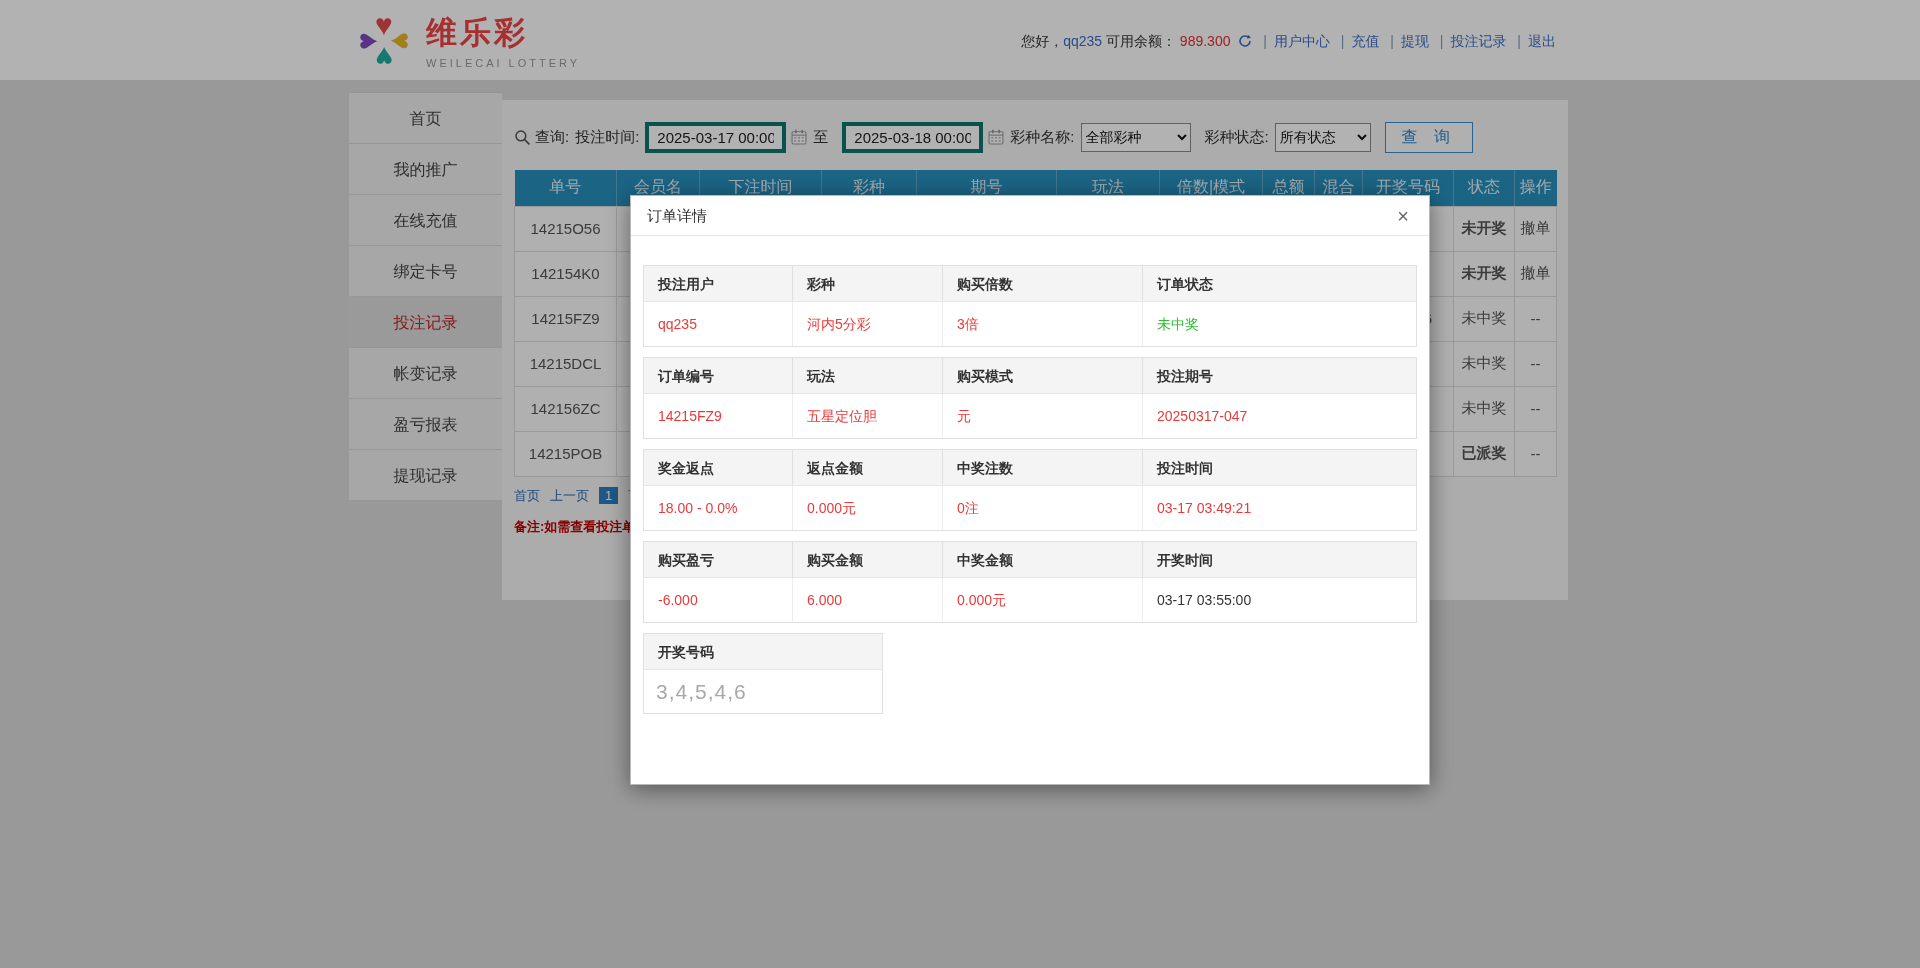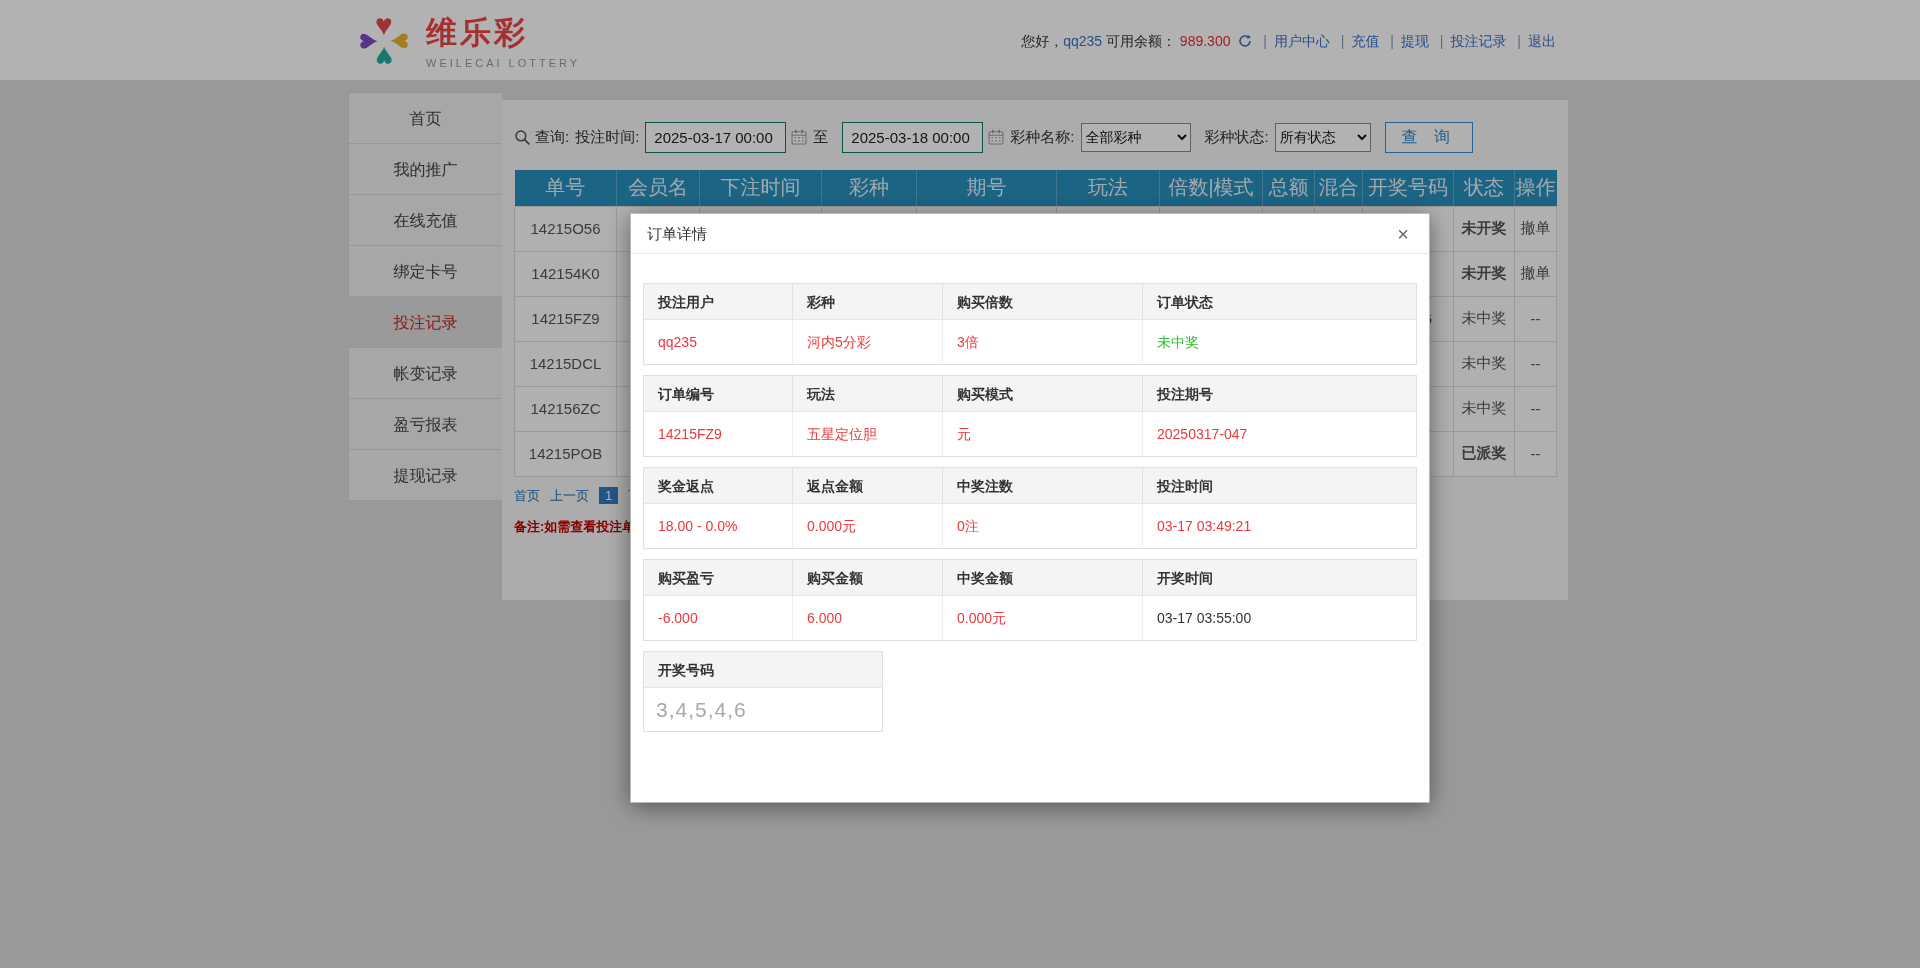--- a/index.html
+++ b/index.html
@@ -29,53 +29,53 @@
   .sidebar { position:absolute; left:349px; top:92px; width:153px; border-top:1px solid #d5d5d5; }
   .side-item { height:51px; line-height:51px; text-align:center; font-size:16px; color:#444;
     background:#f0f0f0; border-bottom:1px solid #d9d9d9; cursor:pointer; }
   .side-item.active { background:#dddddd; color:#c22626; }
 
   
   .main { position:absolute; left:502px; top:100px; width:1066px; height:500px; background:#f6f6f6; padding:0 12px; }
   .filter-row { display:flex; align-items:center; margin-top:20px; height:34px; font-size:15px; color:#333; }
   .filter-row .lab { margin-right:6px; white-space:nowrap; }
   .mag { margin-right:4px; display:flex; }
-  .date-input { width:141px; height:31px; border:1px solid #0f766e; background:#fff; font-size:15px;
+  .date-input { width:141px; height:31px; border:4px solid #0f766e; background:#fff; font-size:15px;
     color:#222; padding:0 8px; font-family:inherit; }
   .cal-ic { margin:0 6px 0 5px; display:flex; }
   .sel { height:29px; border:1px solid #8a8a8a; background:#fff; font-size:14px; color:#111;
     font-family:inherit; margin-right:14px; }
   .sel-name { width:110px; }
   .sel-status { width:96px; }
   .btn-query { width:88px; height:31px; background:#fdfdfd; border:1px solid #3a8fd0; color:#2f86c8;
     font-size:16px; letter-spacing:6px; cursor:pointer; font-family:inherit; }
 
   
   table.bets { border-collapse:collapse; margin-top:16px; table-layout:fixed; width:1042px; }
-  table.bets th { background:#2790be; color:#e8f2f8; font-size:20px; font-weight:normal; height:36px;
+  table.bets th { background:#2790be; color:#e8f2f8; font-size:16px; font-weight:normal; height:36px;
     border-right:1px solid rgba(255,255,255,.25); }
   table.bets th:last-child { border-right:none; }
   table.bets td { background:#fcfcfc; border:1px solid #dcdcdc; height:45px; text-align:center;
     font-size:15px; color:#555; overflow:hidden; white-space:nowrap; }
   td.c-member { text-align:left; padding-left:12px; }
   td.c-draw { text-align:right; padding-right:10px; }
   .st-g { color:#2eb84a; font-weight:bold; }
   .st-r { color:#e52424; font-weight:bold; }
   .st-n { color:#555; }
   .op-link { color:#444; cursor:pointer; }
   .op-none { color:#888; }
 
   .pager { margin-top:10px; font-size:13px; display:flex; align-items:center; gap:10px; }
   .pager a { color:#2a6db5; text-decoration:none; cursor:pointer; }
   .pager .cur { background:#2d7dc1; color:#fff; padding:1px 6px; }
   .note { margin-top:13px; font-size:13px; font-weight:bold; color:#c00000; white-space:nowrap; }
 
   
   .overlay { position:fixed; left:0; top:0; width:1920px; height:968px; background:rgba(0,0,0,0.30); z-index:40; }
-  .modal { position:fixed; left:630px; top:213px; width:800px; height:590px; background:#fff;
+  .modal { position:fixed; left:630px; top:195px; width:800px; height:590px; background:#fff;
     border:1px solid #b9b9b9; box-shadow:0 4px 22px rgba(0,0,0,.45); z-index:50; }
   .m-head { height:40px; line-height:40px; padding:0 16px; font-size:15px; color:#333;
     border-bottom:1px solid #e6e6e6; position:relative; }
   .m-close { position:absolute; right:12px; top:0; width:28px; text-align:center; font-size:20px;
     color:#666; cursor:pointer; }
   .m-body { padding:11px 12px; }
   .grp { display:grid; grid-template-columns:149px 150px 200px auto; border:1px solid #e0e0e0; margin-top:10px; }
   .grp.first { margin-top:18px; }
   .gh { background:#f4f4f4; height:36px; line-height:36px; padding-left:14px; font-size:14px;
     font-weight:bold; color:#333; border-right:1px solid #e0e0e0; border-bottom:1px solid #e6e6e6; }

